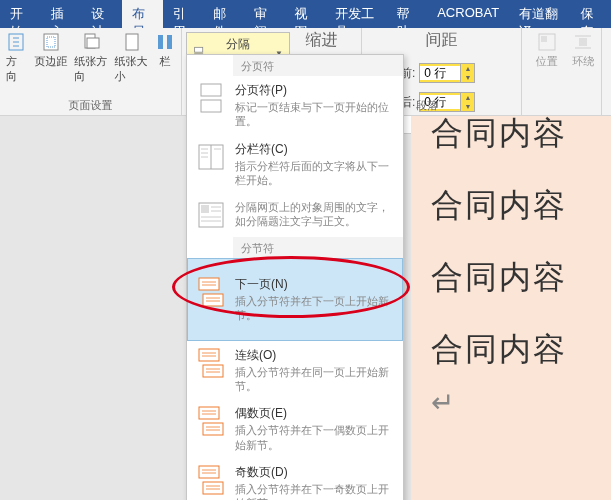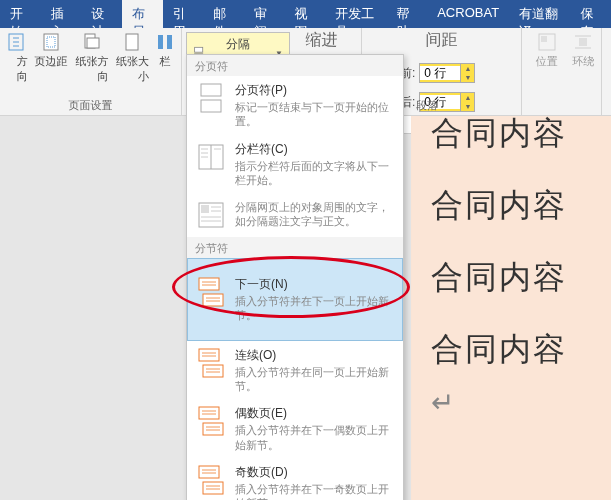--- a/index.html
+++ b/index.html
@@ -4,36 +4,36 @@
 <style>
 * { margin: 0; padding: 0; box-sizing: border-box; font-family: "Microsoft YaHei", sans-serif; }
 body { width: 611px; height: 500px; background: #e6e6e6; overflow: hidden; position: relative; }
 
 .tabs { display: flex; background: #2b579a; height: 28px; align-items: stretch; color: #fff; font-size: 13px; }
 .tab { padding: 5px 10px; cursor: pointer; }
 .tab.active { background: #f3f3f3; color: #2b579a; }
 
 .ribbon { background: #f3f3f3; height: 88px; position: relative; border-bottom: 1px solid #d4d4d4; display: flex; }
 .group { border-right: 1px solid #d4d4d4; padding: 2px 4px 0; display: flex; flex-direction: column; justify-content: space-between; }
-.group-buttons { display: flex; gap: 2px; text-align: right; }
+.group-buttons { display: flex; gap: 2px; }
 .big-btn { display: flex; flex-direction: column; align-items: center; width: 42px; padding: 2px; font-size: 11px; color: #444; cursor: pointer; }
 .big-btn .ico { width: 20px; height: 20px; margin-bottom: 2px; }
 .group-label { text-align: center; font-size: 11px; color: #666; padding-bottom: 2px; }
 
 .breaks-btn { display: flex; align-items: center; gap: 20px; padding: 3px 6px; font-size: 12px; color: #444; background: #fef9c3; border: 1px solid #c0c0c0; margin: 4px; cursor: pointer; width: 104px; }
 .breaks-btn .ico { width: 16px; height: 16px; }
 .indent-label { font-size: 16px; color: #666; text-align: center; }
 .spinner-row { display: flex; align-items: center; font-size: 12px; color: #444; gap: 4px; margin: 1px 0; }
 .spinner { display: flex; align-items: center; border: 1px solid #ababab; background: #fde047; height: 20px; }
 .spinner input { border: none; width: 40px; font-size: 12px; padding: 0 4px; outline: none; }
 .spin-btns { display: flex; flex-direction: column; }
 .spin-btns div { width: 14px; height: 9px; border-left: 1px solid #ababab; font-size: 7px; text-align: center; line-height: 9px; color: #666; cursor: pointer; }
 
 .dropdown { position: absolute; left: 186px; top: 54px; width: 218px; background: #fff; border: 1px solid #c6c6c6; box-shadow: 2px 2px 6px rgba(0,0,0,0.2); z-index: 10; }
-.dd-section-label { font-size: 11px; color: #888; padding: 4px 8px 2px; background: #f3f3f3; }
+.dd-section-label { font-size: 11px; color: #888; padding: 4px 8px 2px; background: #f3f3f3; margin-left: 46px; }
 .dd-item { display: flex; padding: 6px 8px; gap: 8px; cursor: pointer; }
 .dd-item:hover, .dd-item.hover { background: #cde6f7; }
 .dd-item.hover { border: 1px solid #92c0e0; padding: 17px 7px; }
 .dd-ico { width: 32px; height: 32px; flex-shrink: 0; }
 .dd-text { flex: 1; }
 .dd-title { font-size: 12px; color: #333; font-weight: 500; }
 .dd-desc { font-size: 11px; color: #888; line-height: 1.3; margin-top: 1px; }
 
 .doc-area { position: absolute; right: 0; top: 116px; bottom: 0; width: 200px; background: #fbe5d6; overflow: hidden; }
 .ruler { position: absolute; top: 116px; left: 404px; right: 0; height: 18px; background: #fff; border-bottom: 1px solid #ccc; font-size: 9px; color: #666; display: flex; align-items: center; padding-left: 8px; gap: 38px; }

